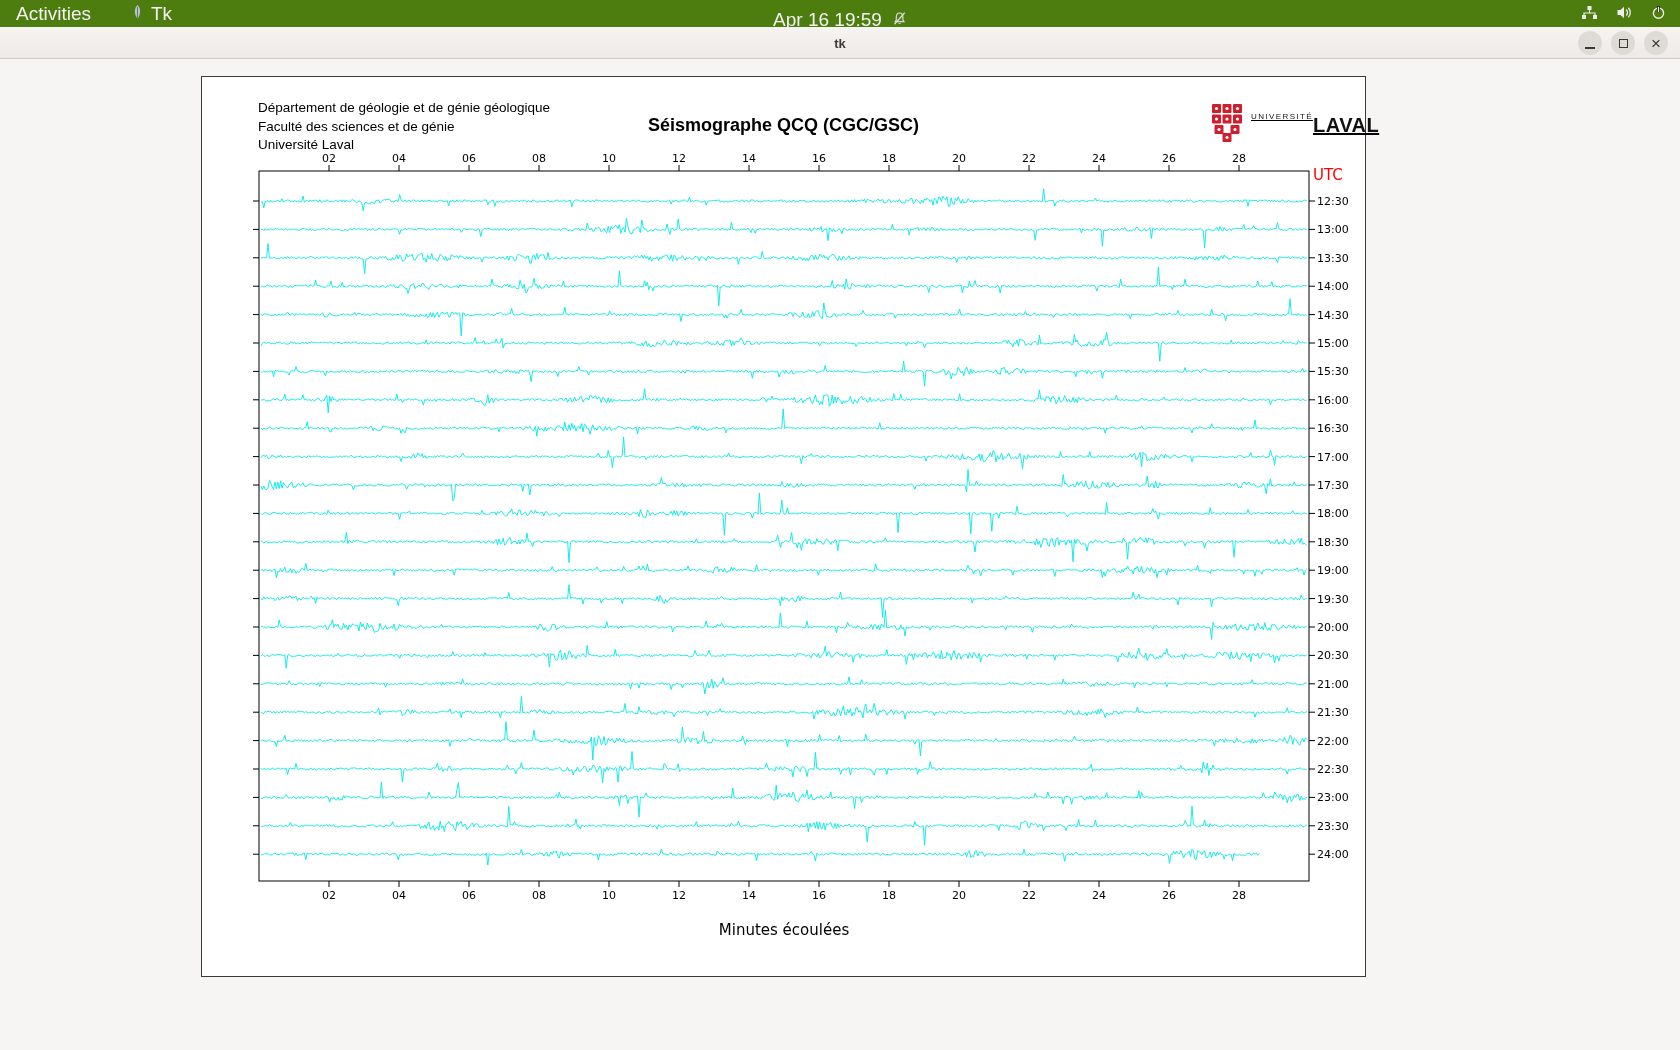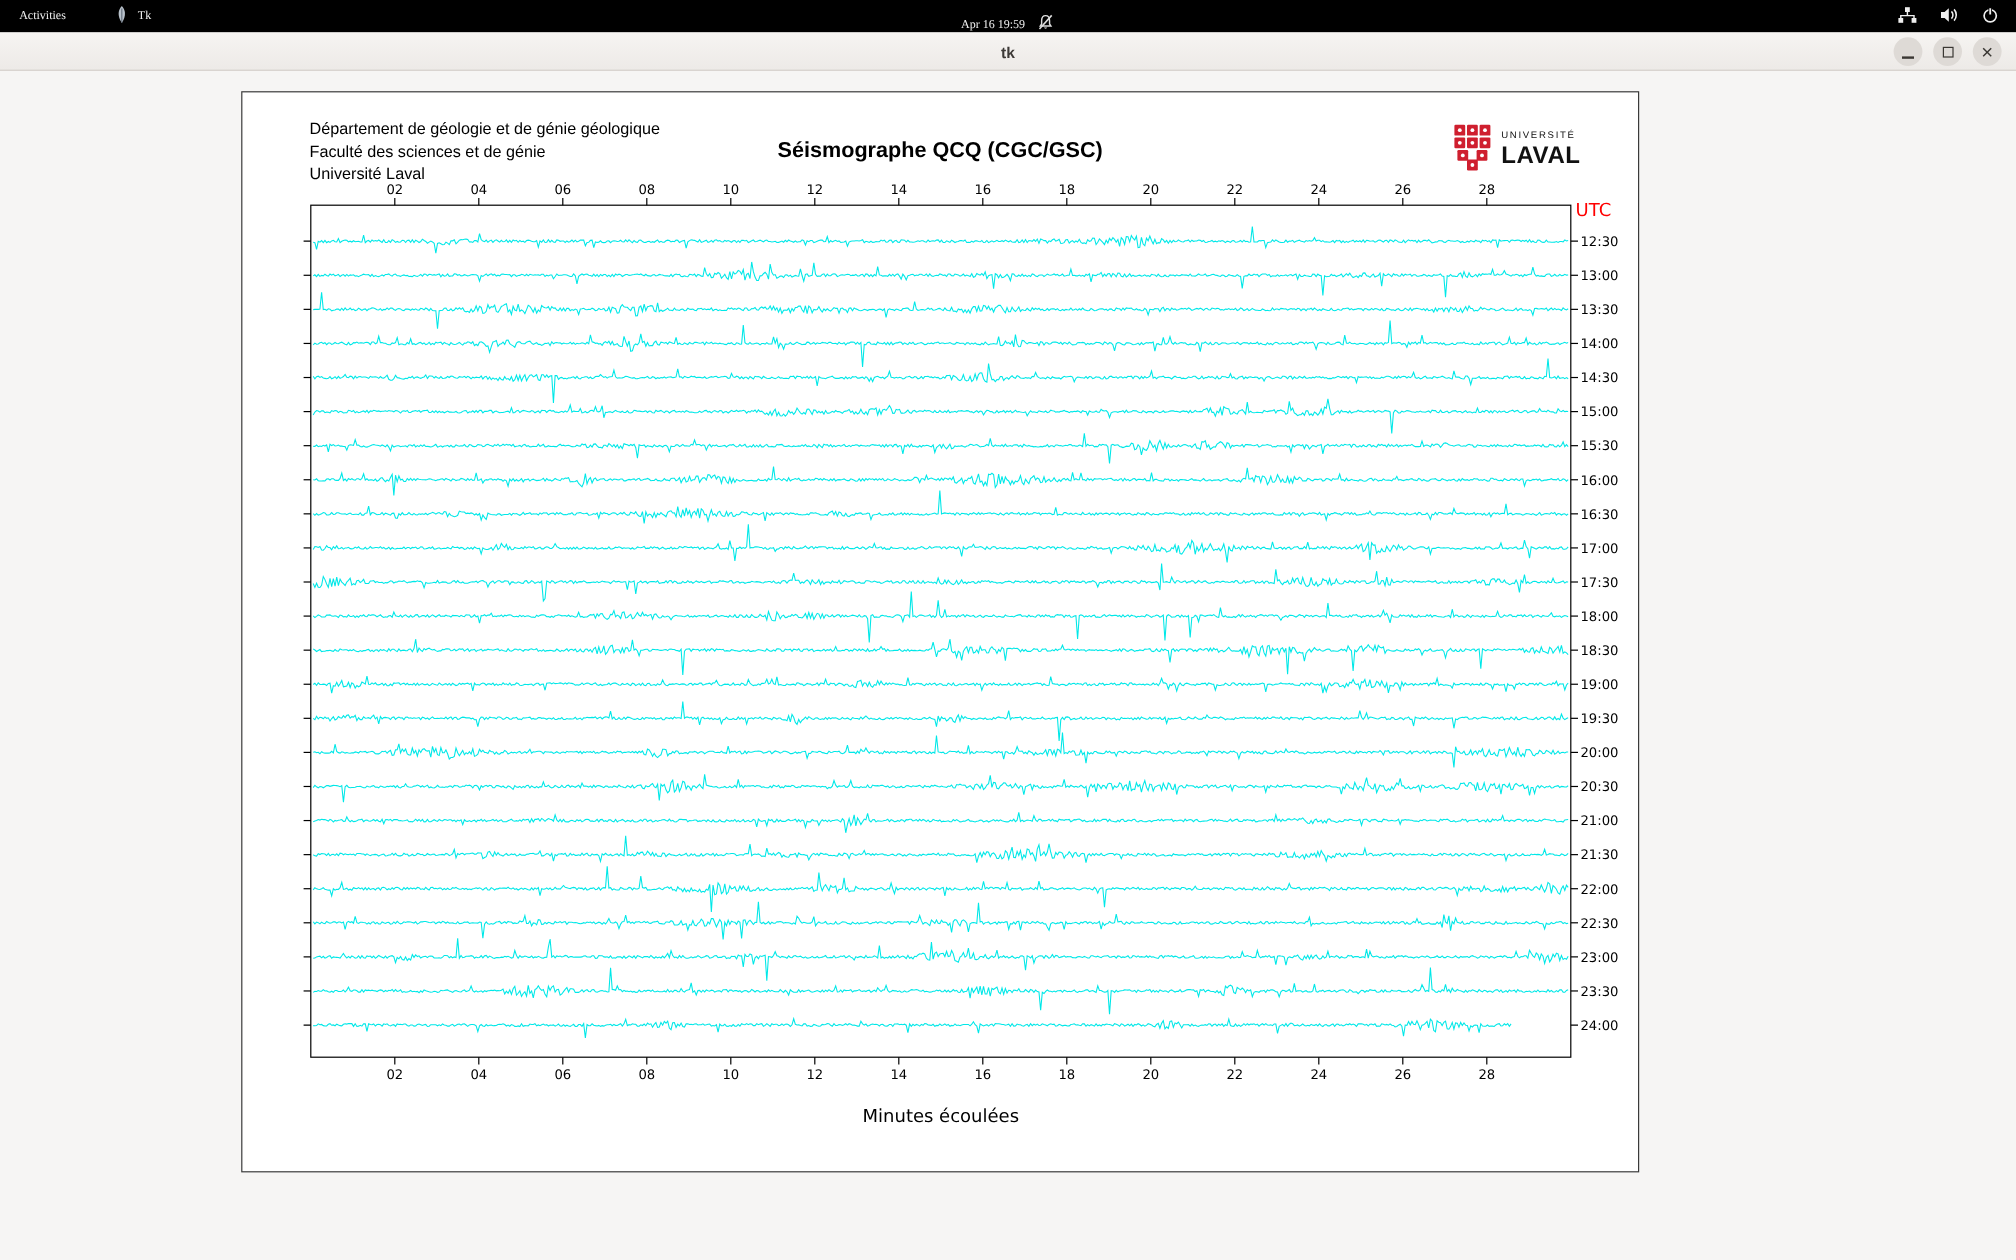--- a/index.html
+++ b/index.html
@@ -5,21 +5,21 @@
   * { box-sizing: border-box; }
   html,body { margin:0; padding:0; }
   body {
     width:1680px; height:1050px; overflow:hidden;
     font-family:"Liberation Sans", sans-serif;
     background:#f6f5f4;
   }
   
   .topbar{
     position:absolute; left:0; top:0; width:1680px; height:27px;
-    background:#000000; color:#f2f2f2; font-size:10px;font-family:Liberation Serif, serif;
+    background:#4d7c0f; color:#f2f2f2; font-size:19px;
   }
   .tb-left{ position:absolute; left:16px; top:0; height:27px; display:flex; align-items:center; gap:40px; }
   .tb-item{ display:flex; align-items:center; gap:7px; height:27px; cursor:default; }
   .tb-center{ position:absolute; left:50%; top:0; transform:translateX(-50%);
     height:40px; display:flex; align-items:center; gap:10px; }
   .tb-right{ position:absolute; right:14px; top:0; height:27px; display:flex; align-items:center; gap:18px; }
   
   .titlebar{
     position:absolute; left:0; top:27px; width:1680px; height:32px;
     background:linear-gradient(#f6f4f2,#edeae7);
@@ -51,21 +51,21 @@
     position:absolute; left:56px; top:22px;
     font-size:13.5px; line-height:18.5px; color:#000;
   }
   .plot-title{
     position:absolute; left:0; top:38px; width:100%;
     text-align:center; font-size:18px; color:#000; font-weight:700;
   }
   .logo{
     position:absolute; left:1008px; top:26px; display:flex; align-items:center; gap:7px;
   }
-  .logo-text{ display:flex; flex-direction:column; justify-content:center; }
+  .logo-text{ display:flex; flex-direction:row; justify-content:center;text-decoration:underline; }
   .logo-small{ font-size:8px; letter-spacing:1.4px; color:#111; }
   .logo-large{ font-size:20px; font-weight:bold; letter-spacing:0.5px; color:#111; line-height:26px; }
   #plot-svg{ position:absolute; left:0; top:0; }
 </style>
 </head>
 <body>
 
 <div class="topbar">
   <div class="tb-left">
     <div class="tb-item">

